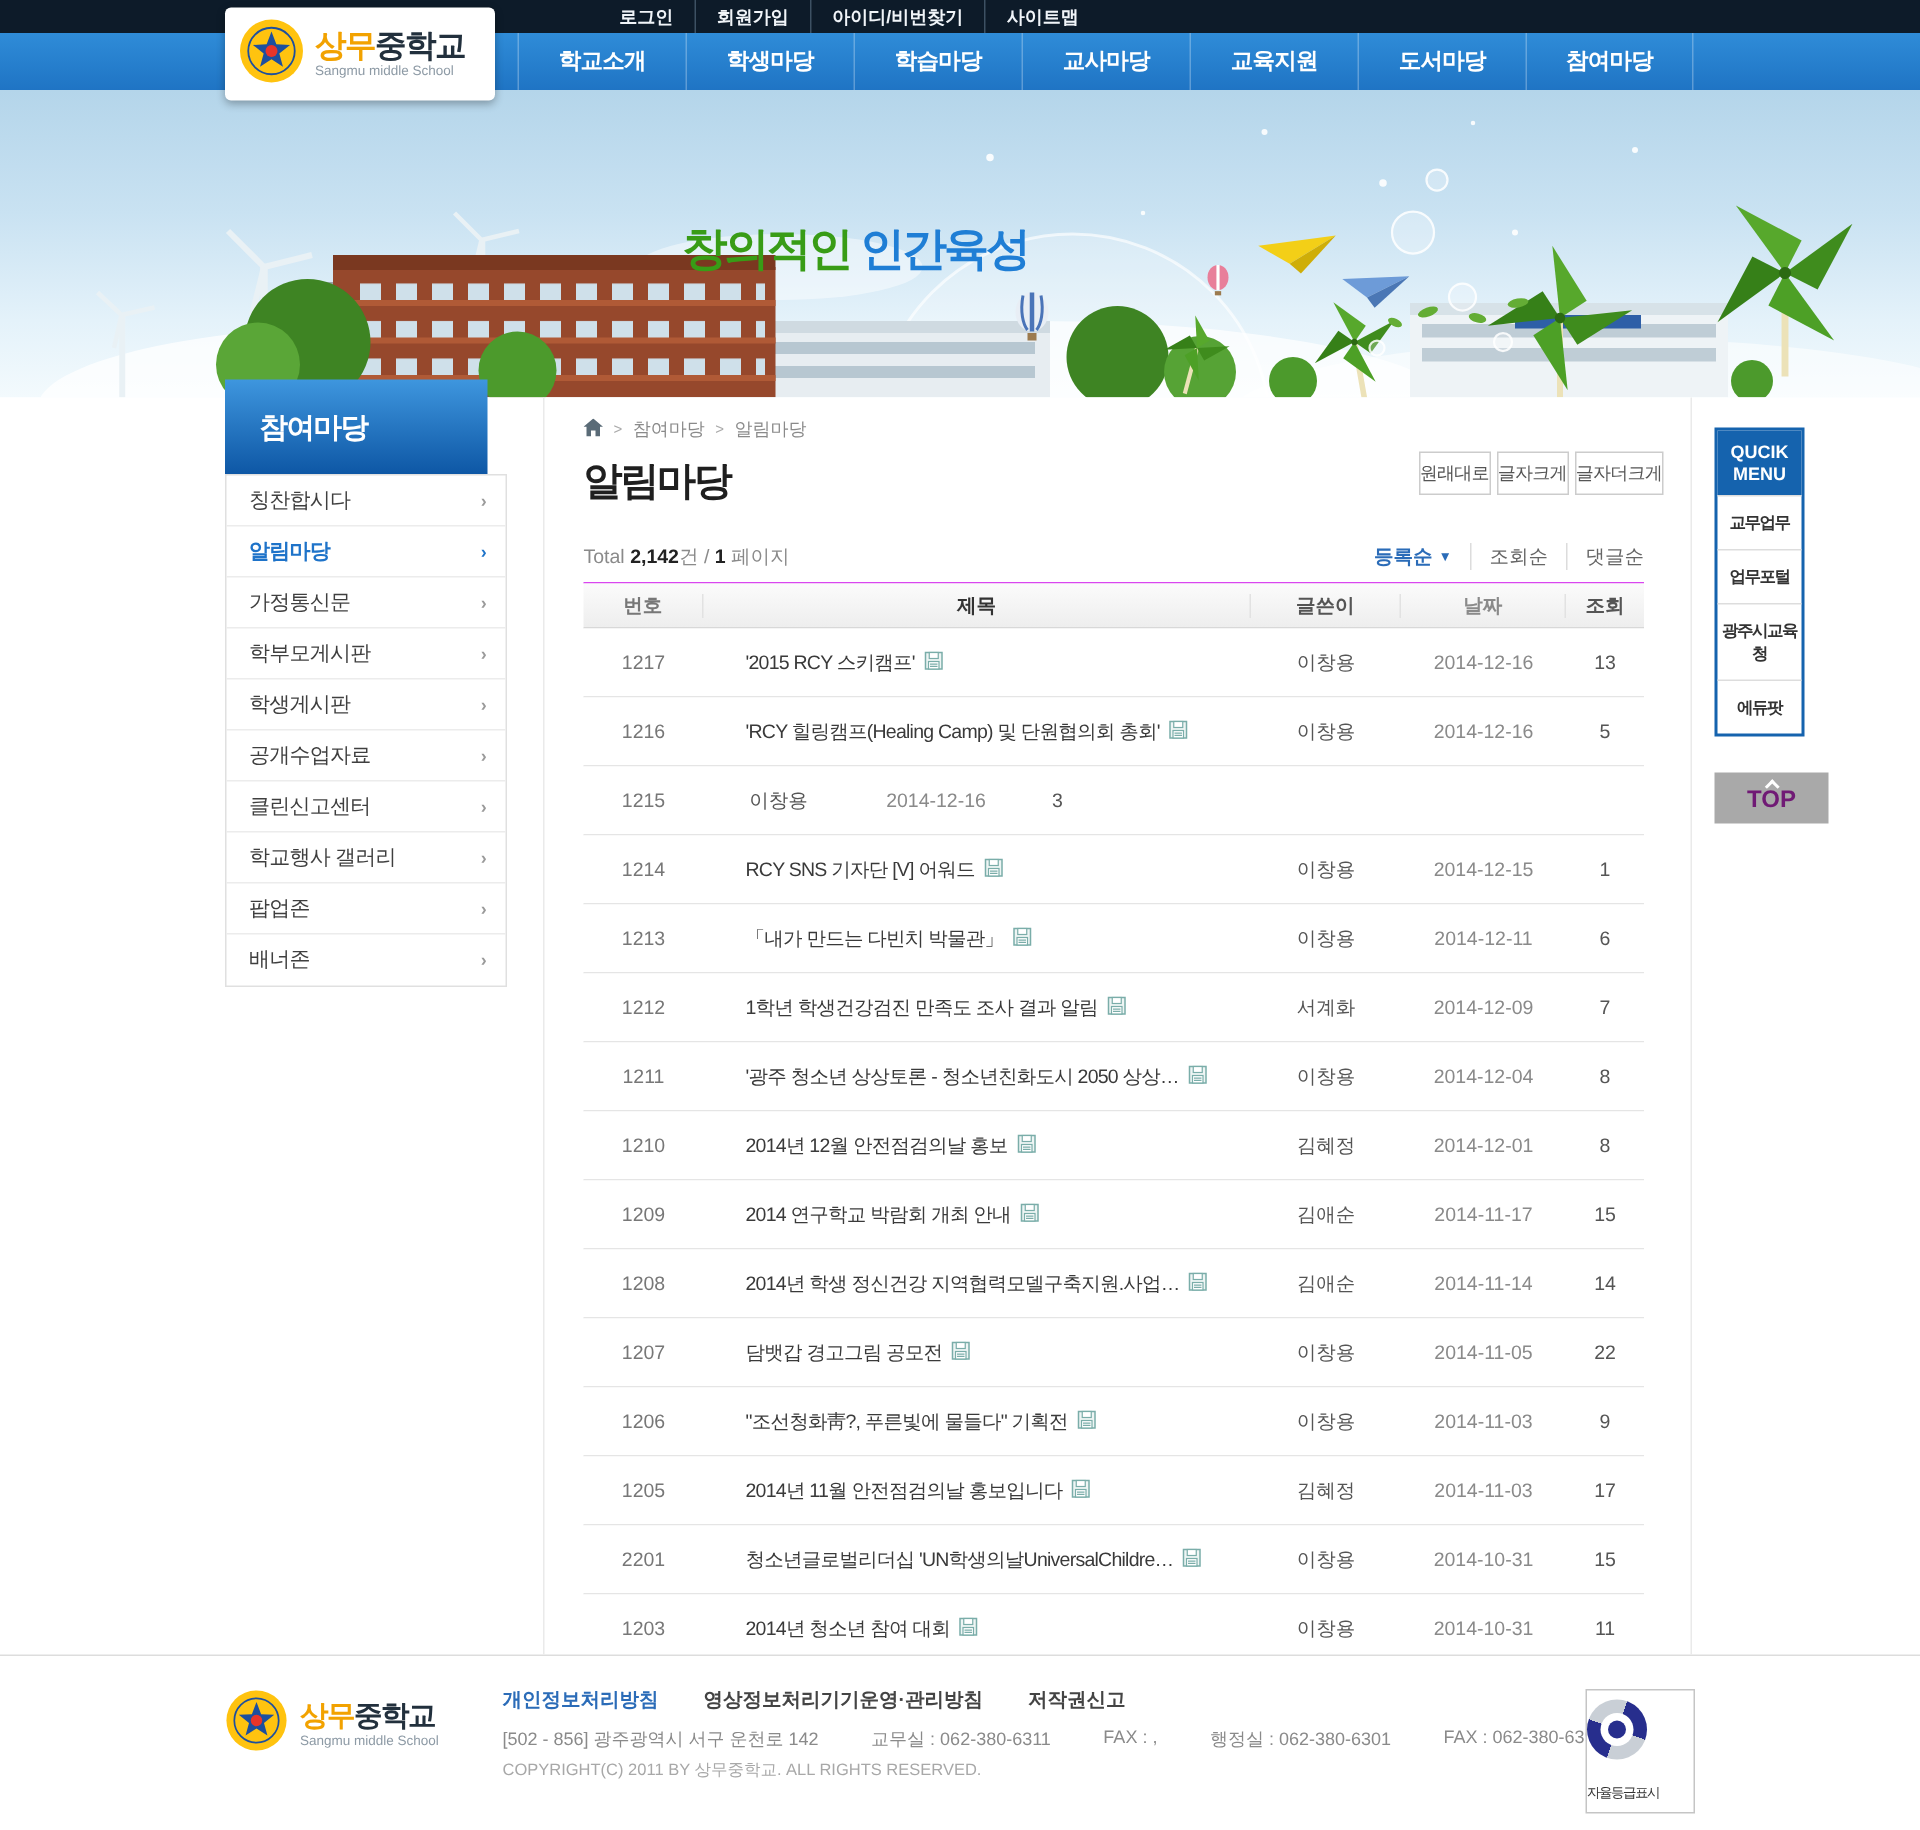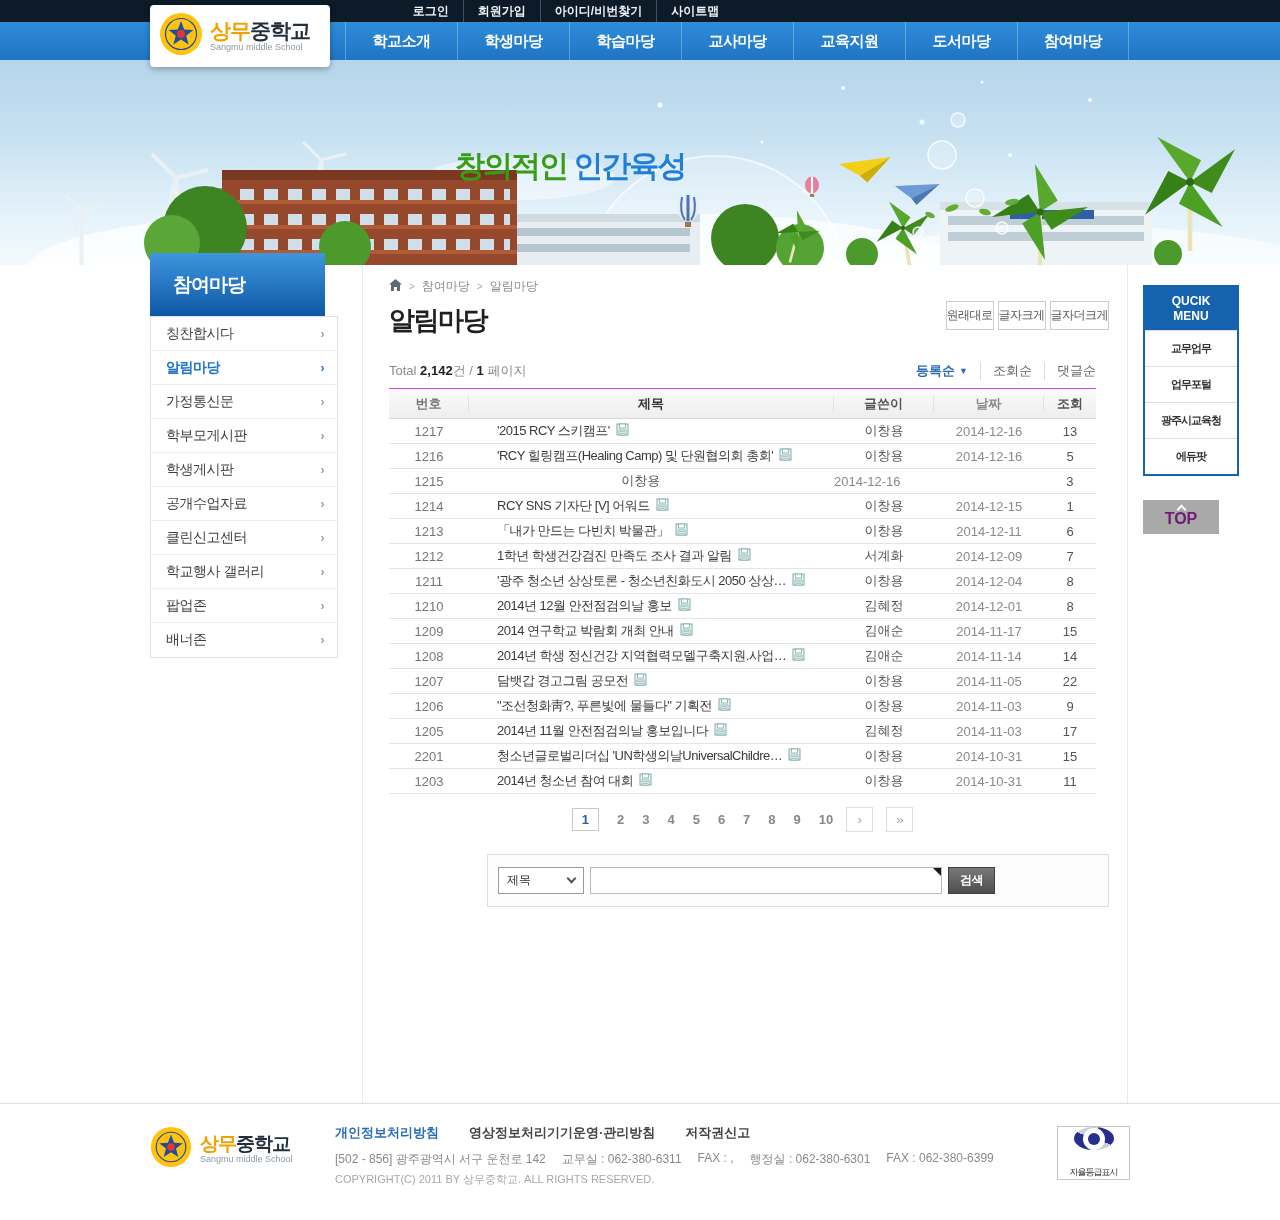--- a/index.html
+++ b/index.html
@@ -67,21 +67,21 @@
   .sort .sort-active { color:#2b6cb8; font-weight:bold; }
   .sort .caret { color:#2b6cb8; font-size:9px; margin-left:4px; }
   .sort .sort-opt { color:#666; border-left:1px solid #dcdcdc; padding-left:12px; margin-left:12px; cursor:pointer; }
 
   
   .board { margin:0 14px; border-top:1px solid #d946ef; }
   .b-header { display:flex; background:linear-gradient(180deg,#fbfbfb,#eeeeee); height:30px; align-items:center;
               font-weight:bold; font-size:13px; color:#333; border-bottom:1px solid #d8d8d8; }
   .b-header > div { border-right:1px solid #e2e2e2; height:16px; line-height:16px; }
   .b-header > div:last-child { border-right:none; }
-  .b-row { display:flex; height:25px; align-items:center; border-bottom:1px solid #e5e5e5; font-size:13px; background:#fff;justify-content:space-between; }
+  .b-row { display:flex; height:46px; align-items:center; border-bottom:1px solid #e5e5e5; font-size:13px; background:#fff; }
   .col-no     { width:80px;  text-align:center; color:#777; }
   .col-title  { flex:1; text-align:left; }
   .col-author { width:100px; text-align:center; color:#555; }
   .col-date   { width:110px; text-align:center; color:#8a8a8a; }
   .col-views  { width:52px;  text-align:center; color:#555; }
   .b-header .col-title { text-align:center; }
   .b-row .col-title { display:flex; align-items:center; gap:6px; padding-left:28px; color:#3a3a3a; letter-spacing:-0.5px; cursor:pointer; }
 
   
   .pagination { display:flex; justify-content:center; align-items:center; gap:11px; margin-top:13px; }
@@ -98,40 +98,40 @@
   .search-select .chev { width:7px; height:7px; border-right:2px solid #555; border-bottom:2px solid #555;
                          transform:rotate(45deg); margin-top:-4px; }
   .search-input-wrap { position:relative; width:352px; height:27px; }
   .search-input-wrap input { width:100%; height:100%; border:1px solid #bbb; outline:none; padding:0 6px; font-size:12px; }
   .search-input-wrap::after { content:''; position:absolute; right:1px; top:1px; width:0; height:0;
                               border-top:8px solid #1a1a1a; border-left:8px solid transparent; }
   .search-btn { height:27px; padding:0 11px; background:linear-gradient(180deg,#787878,#4e4e4e); color:#fff;
                 font-size:12px; font-weight:bold; border:1px solid #3e3e3e; cursor:pointer; letter-spacing:-0.5px; }
 
   
-  .quickmenu { position:absolute; left:1143px; top:20px; width:96px; z-index:5;border-radius:26px; }
+  .quickmenu { position:absolute; left:1143px; top:20px; width:60px; z-index:5;border-radius:26px; }
   .qm-box { border:2px solid #1563ae; background:#fff; }
   .qm-header { background:#1563ae; color:#fff; font-weight:bold; font-size:12px; text-align:center; padding:7px 0 6px; line-height:15px; }
   .qm-item { font-size:11px; color:#333; font-weight:bold; text-align:center; padding:10px 0; border-top:1px solid #ddd;
              letter-spacing:-1px; cursor:pointer; }
   .top-btn { margin-top:24px; width:76px; background:#a9a9a9; color:#701a75; text-align:center; font-size:16px;
              font-weight:bold; padding:4px 0 6px; cursor:pointer; }
   .top-btn .caret { display:block; width:7px; height:7px; border-left:2px solid #fff; border-top:2px solid #fff;
                     transform:rotate(45deg); margin:2px auto -3px; }
 
   
   .footer { position:absolute; top:1103px; left:0; width:1280px; height:117px; border-top:1px solid #ddd; background:#fff; }
   .f-logo { position:absolute; left:150px; top:22px; display:flex; align-items:center; gap:8px; }
   .f-name { font-size:19px; font-weight:bold; letter-spacing:-1px; line-height:20px; }
   .f-links { position:absolute; left:335px; top:20px; display:flex; gap:30px; font-size:13px; font-weight:bold; color:#444; }
   .f-links a.primary { color:#2b6cb8; }
-  .f-addr { position:absolute; left:335px; top:47px; font-size:12px; color:#8a8a8a; display:flex; gap:16px;text-align:right; }
+  .f-addr { position:absolute; left:335px; top:47px; font-size:12px; color:#8a8a8a; display:flex; gap:35px;text-align:right; }
   .f-copy { position:absolute; left:335px; top:68px; font-size:11px; color:#a8a8a8; }
-  .f-badge { position:absolute; left:1057px; top:22px; width:73px; height:54px; border:1px solid #c5c5c5; background:#fff;
-             display:flex; flex-direction:column; align-items:center; justify-content:center; gap:16px; }
+  .f-badge { position:absolute; left:1057px; top:22px; width:73px; height:83px; border:1px solid #c5c5c5; background:#fff;
+             display:flex; flex-direction:column; justify-content:center; gap:16px; }
   .badge-ring { width:40px; height:40px; border-radius:50%;
                 background:conic-gradient(from 20deg,#272e8d 0 90deg,#c9cfd6 90deg 180deg,#272e8d 180deg 270deg,#c9cfd6 270deg 360deg);
                 display:flex; align-items:center; justify-content:center; }
   .badge-ring .inner { width:22px; height:22px; border-radius:50%; background:#fff; display:flex; align-items:center; justify-content:center; }
   .badge-ring .dot { width:12px; height:12px; border-radius:50%; background:#272e8d; }
   .badge-label { font-size:9px; color:#333; letter-spacing:-1px; }
 </style>
 </head>
 <body>
 

